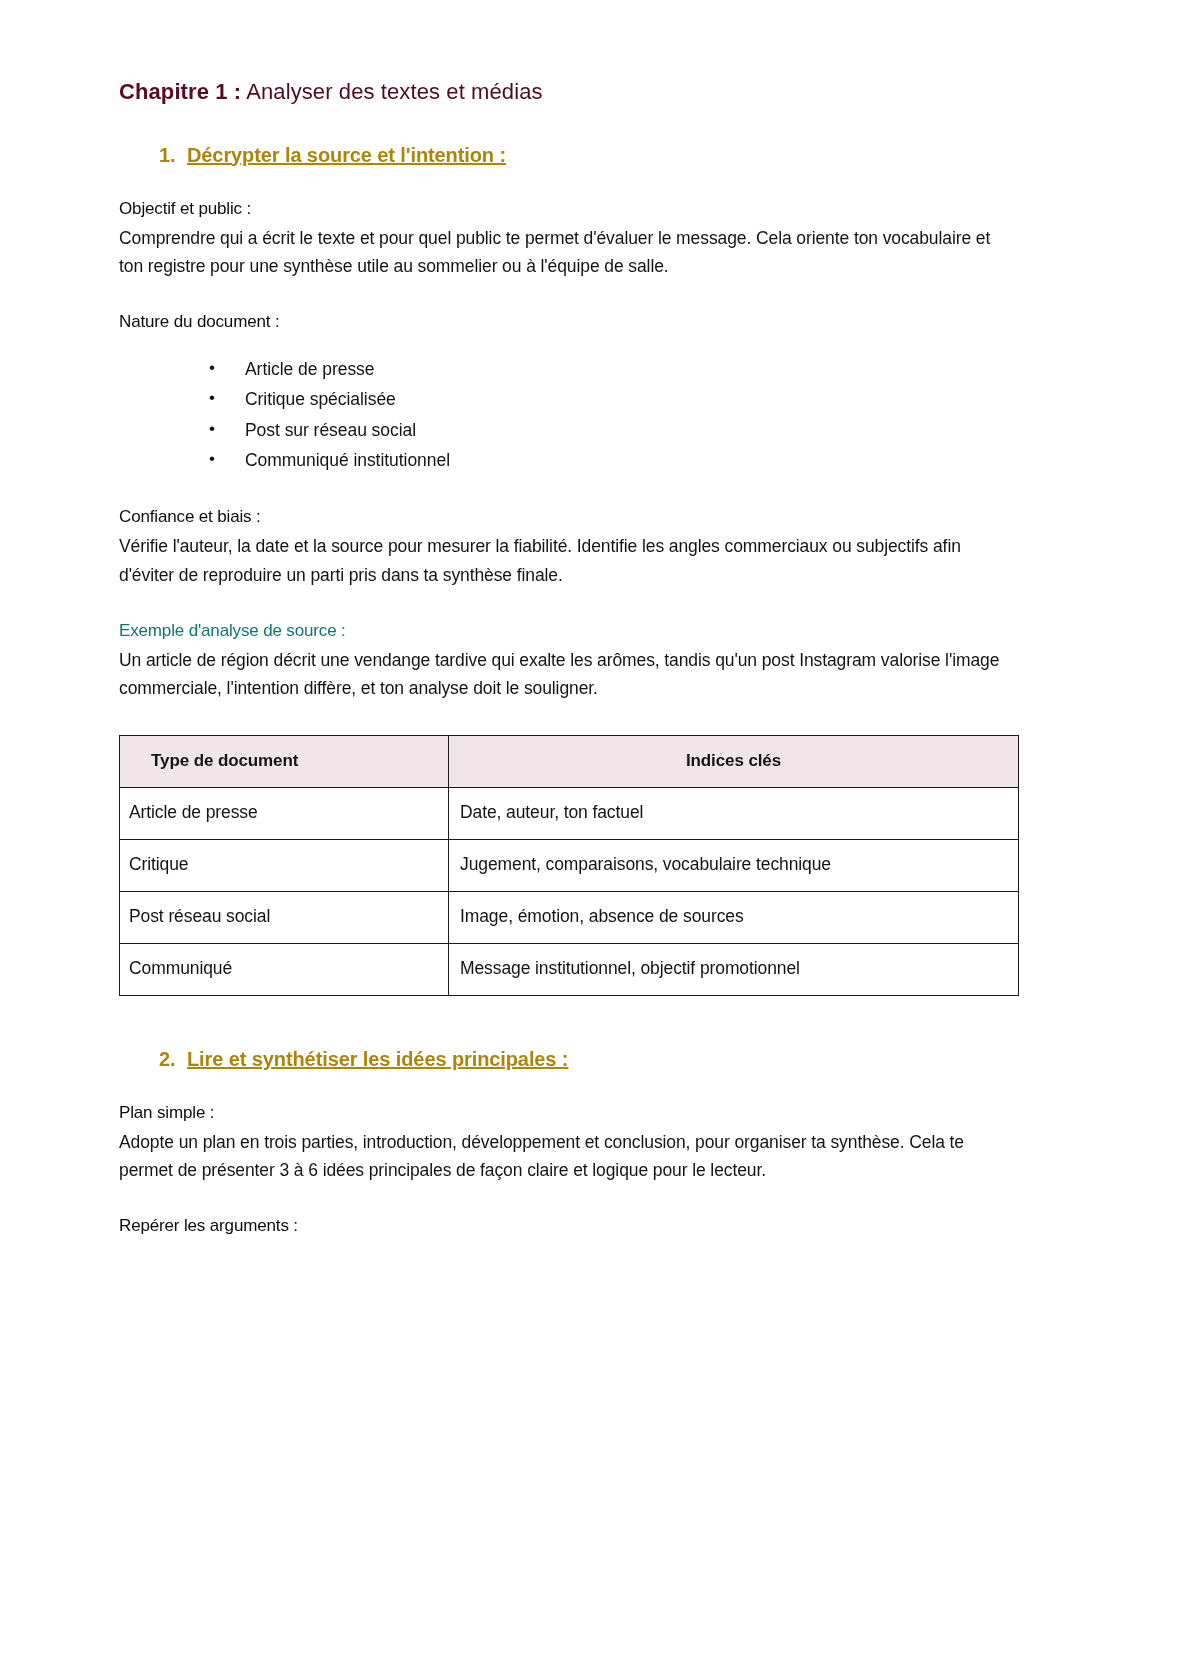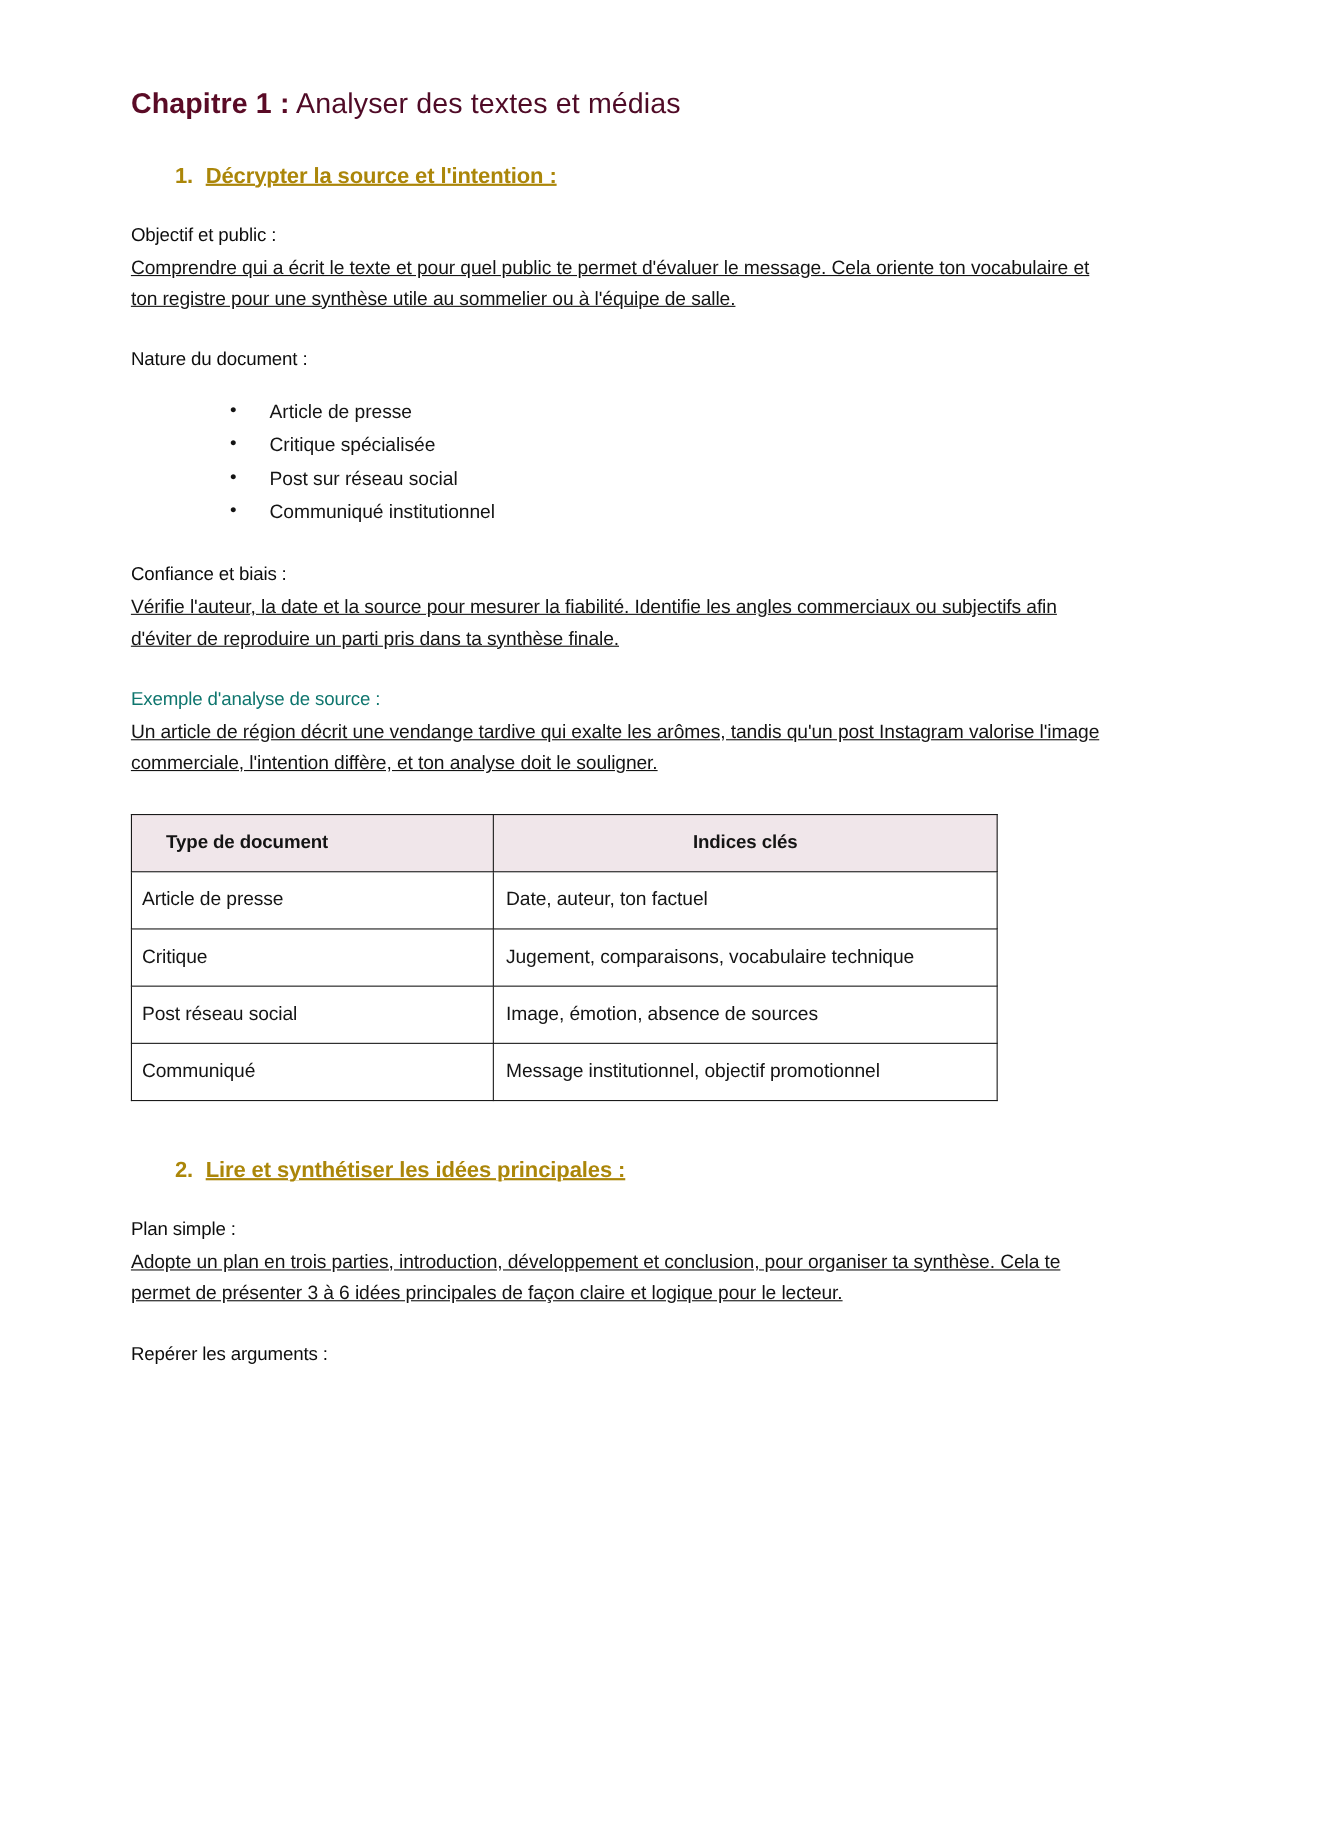--- a/index.html
+++ b/index.html
@@ -17,21 +17,21 @@
   .page {
     position: relative;
     width: 1200px;
     height: 1670px;
     box-sizing: border-box;
     padding: 78px 170px 0 119px;
   }
 
   
   .doc-title {
-    font-size: 26px;
+    font-size: 22px;
     line-height: 1.25;
     color: #4f0a26;
     font-weight: 400;
     margin: 0 0 38px 0;
     letter-spacing: 0.1px;
   }
   .doc-title .chap {
     font-weight: 700;
     color: #5a0b26;
   }
@@ -65,21 +65,20 @@
   .sub-heading.green {
     color: #0f766e;
   }
   .para {
     font-size: 17.5px;
     line-height: 1.62;
     color: #141414;
     margin: 0;
     letter-spacing: -0.1px;
     max-width: 895px;
-    text-decoration: underline;
   }
 
   
   .bullets {
     margin: 22px 0 0 0;
     padding: 0 0 0 90px;
     list-style: none;
   }
   .bullets li {
     position: relative;
@@ -97,21 +96,21 @@
     font-size: 17px;
     color: #141414;
   }
 
   
   .tbl-wrap {
     margin: 30px 0 0 0;
   }
   table.doc-table {
     border-collapse: collapse;
-    width: 788px;
+    width: 900px;
     table-layout: fixed;
   }
   table.doc-table th,
   table.doc-table td {
     border: 1.6px solid #1a1a1a;
     padding: 13px 13px 14px 13px;
     font-size: 17.5px;
     color: #141414;
     letter-spacing: -0.1px;
     vertical-align: middle;

